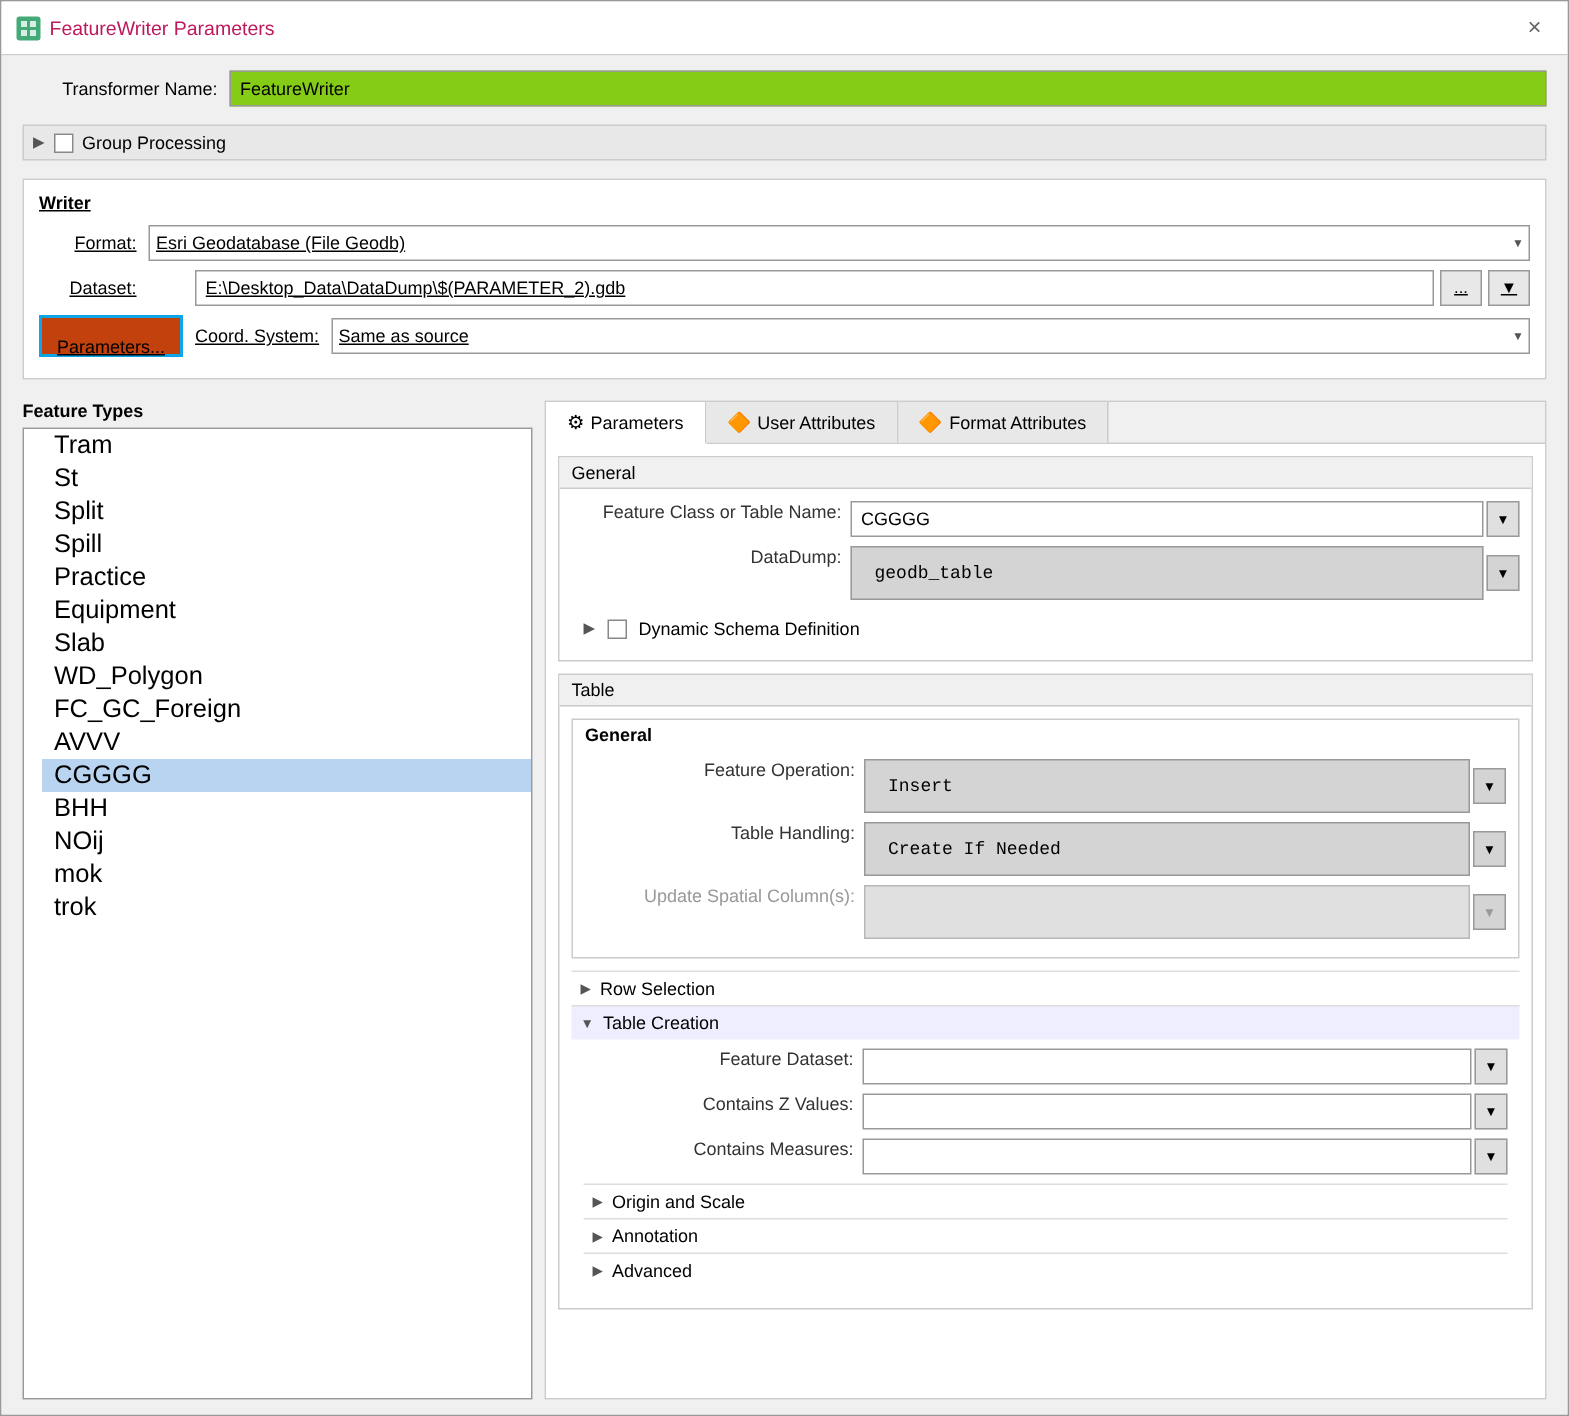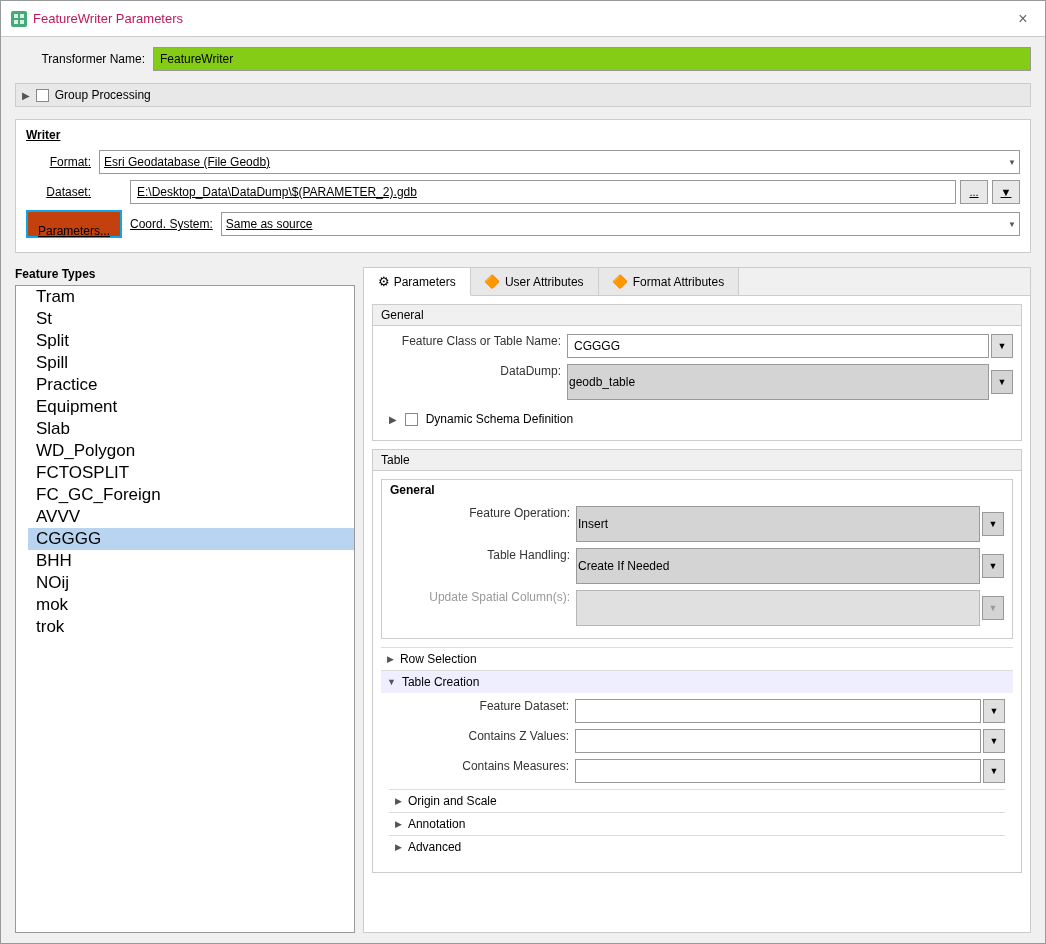--- a/index.html
+++ b/index.html
@@ -301,23 +301,24 @@
       border: 1px solid #999;
       padding: 2px 6px;
       font-size: 12px;
       background: white;
     }
     .param-select {
       flex: 1;
       height: 36px;
       border: 1px solid #999;
       background: #e0e0e0;
-      padding: 2px 1px;
+      padding: 2px 15px;
       font-size: 12px;
       appearance: none;
+      font-family: Liberation Mono, monospace;
       -webkit-appearance: none;
     }
     .param-select-white {
       flex: 1;
       height: 24px;
       border: 1px solid #999;
       background: white;
       padding: 2px 4px;
       font-size: 12px;
       appearance: none;
@@ -439,21 +440,20 @@
         <div class="feature-types-label">Feature Types</div>
         <div class="feature-list" id="feature-list">
         <div class="feature-item">Tram</div>
             <div class="feature-item">St</div>
             <div class="feature-item">Split</div>
             <div class="feature-item">Spill</div>
             <div class="feature-item">Practice</div>
             <div class="feature-item">Equipment</div>
             <div class="feature-item">Slab</div>
             <div class="feature-item">WD_Polygon</div>
-            <div class="feature-item">FCTOSPLIT</div>
             <div class="feature-item">FC_GC_Foreign</div>
             <div class="feature-item">AVVV</div>
             <div class="feature-item selected">CGGGG</div>
             <div class="feature-item">BHH</div>
             <div class="feature-item">NOij</div>
             <div class="feature-item">mok</div>
             <div class="feature-item">trok</div>
           </div>
       </div>
 

